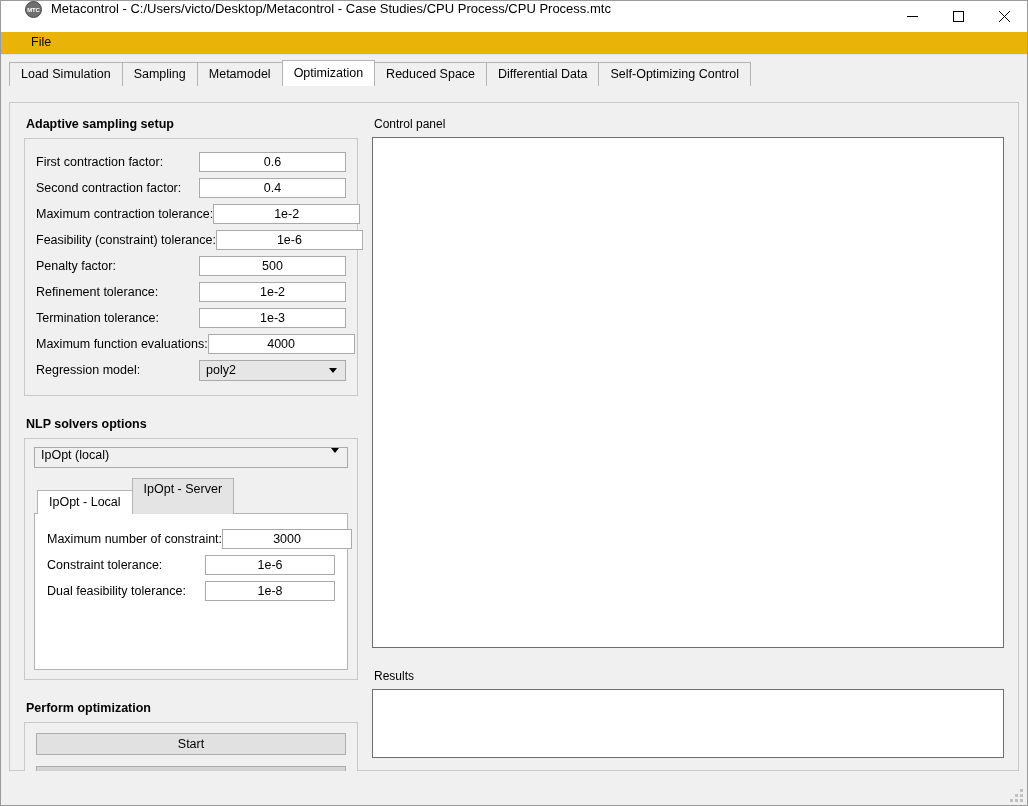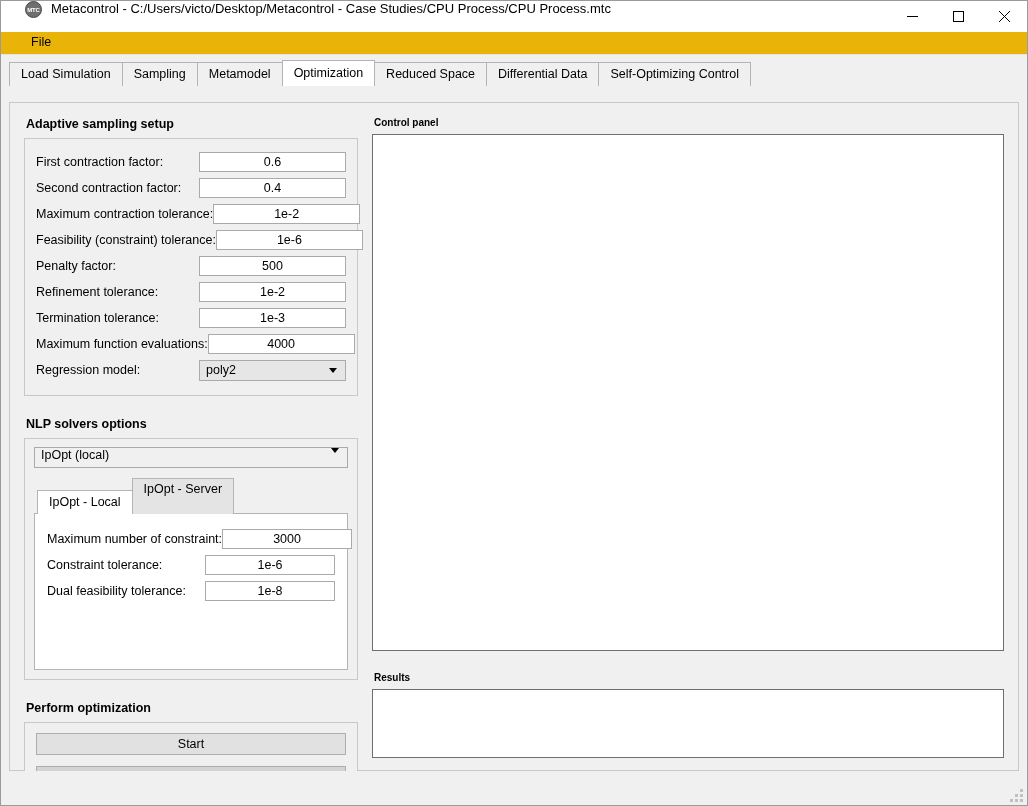--- a/index.html
+++ b/index.html
@@ -209,21 +209,21 @@
     font-size: 12.5px;
     display: flex; align-items: center; justify-content: center;
     border: 1px solid #adadad;
   }
   .btn.enabled { background: #e1e1e1; color: #000000; }
   .btn.disabled { background: #d4d4d4; color: #9a9a9a; }
   .btn + .btn { margin-top: 11px; }
 
   
   .panel-title {
-    font-size: 10px; font-weight: bold; color: #000;
+    font-size: 12px; font-weight: normal; color: #000;
     margin: 0 0 6px 2px;
   }
   .panel-box {
     background: #ffffff;
     border: 1px solid #6e6e6e;
   }
   .control-panel-box { flex: 1 1 auto; min-height: 0; }
   .results-box { height: 69px; flex: 0 0 69px; }
   .spacer { flex: 0 0 21px; }
 

